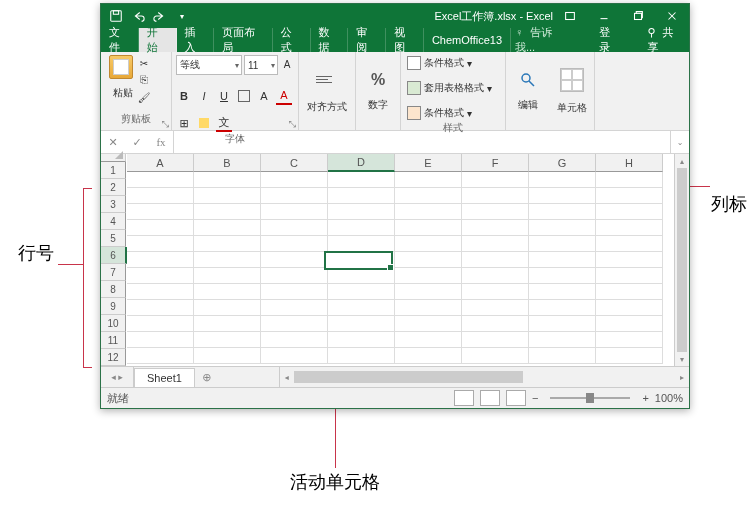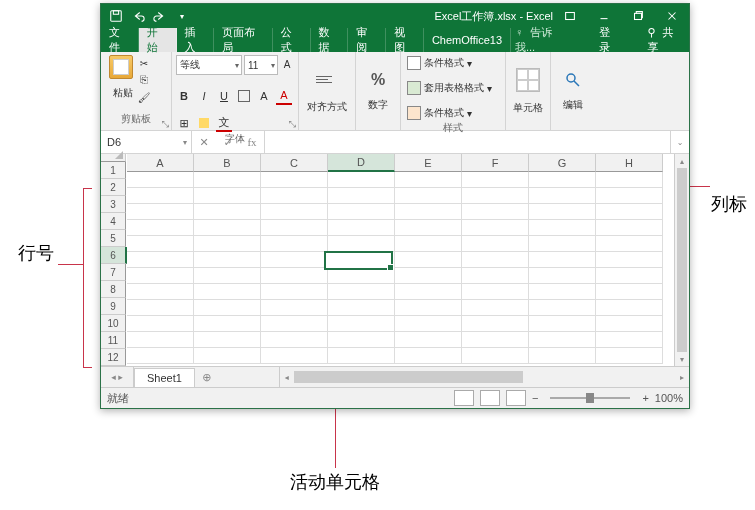--- a/index.html
+++ b/index.html
@@ -237,46 +237,45 @@
 
     <div class="group styles-group">
       <div class="group-body" style="align-items:flex-start;padding-left:2px">
         <div class="style-row"><div class="style-icon"></div><span>条件格式</span> ▾</div>
         <div class="style-row"><div class="style-icon" style="background:#d9ead3"></div><span>套用表格格式</span> ▾</div>
         <div class="style-row"><div class="style-icon" style="background:#fce5cd"></div><span>条件格式</span> ▾</div>
       </div>
       <div class="group-label">样式</div>
     </div>
 
+    <div class="group edit-group" style="border-right:none">
+      <div class="group-body">
+        <div class="edit-icon"><svg viewBox="0 0 18 18" style="width:18px;height:18px;stroke:#2a77b8;fill:none;stroke-width:1.5">
+              <circle cx="7" cy="7" r="4"></circle>
+              <line x1="10" y1="10" x2="15" y2="15"></line>
+            </svg></div>
+        <div style="font-size:10px">编辑</div>
+      </div>
+    </div>
+
     <div class="group cells-group">
       <div class="group-body">
         <div class="cell-icon">
             <div></div>
             <div></div>
             <div></div>
             <div></div>
           </div>
         <div style="font-size:10px">单元格</div>
       </div>
     </div>
-
-    <div class="group edit-group" style="border-right:none">
-      <div class="group-body">
-        <div class="edit-icon"><svg viewBox="0 0 18 18" style="width:18px;height:18px;stroke:#2a77b8;fill:none;stroke-width:1.5">
-              <circle cx="7" cy="7" r="4"></circle>
-              <line x1="10" y1="10" x2="15" y2="15"></line>
-            </svg></div>
-        <div style="font-size:10px">编辑</div>
-      </div>
-    </div>
     <div style="position:absolute;right:4px;bottom:2px;font-size:10px;color:#888">⌃</div>
   </div>
 
   <div class="namebox-row">
-    <div class="namebox">D6</div>
     <div class="fx-btns">
       <div class="fx-btn">✕</div>
       <div class="fx-btn">✓</div>
       <div class="fx-btn fx-i">fx</div>
     </div>
     <div class="formula-bar"></div>
     <div class="formula-expand">⌄</div>
   </div>
 
   <div class="grid-area">

